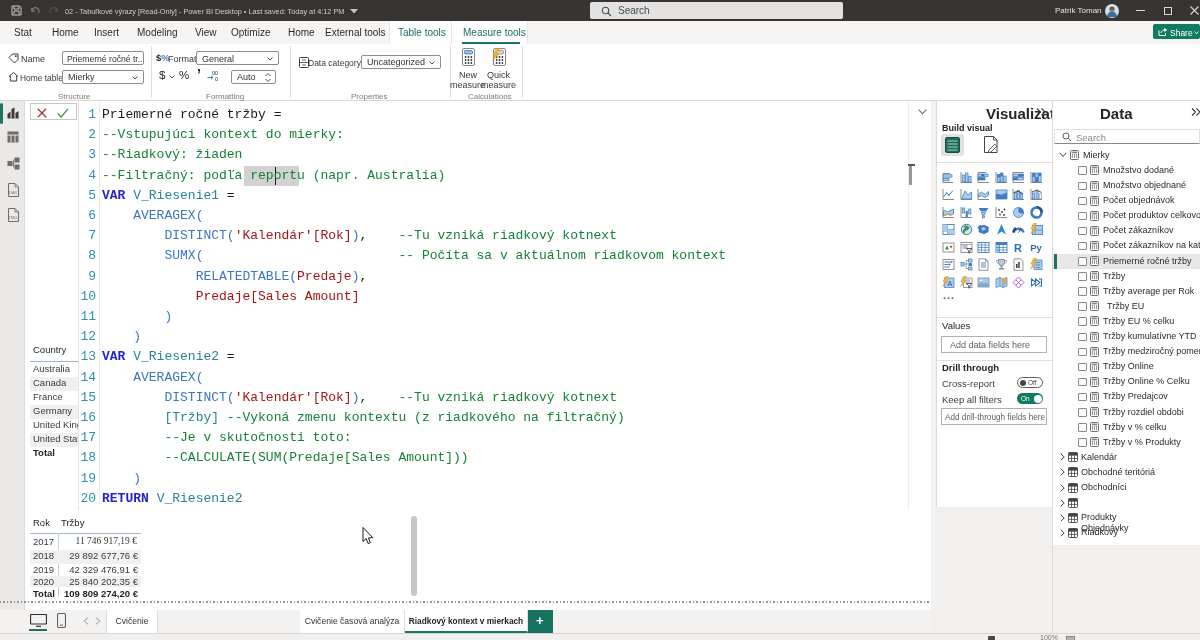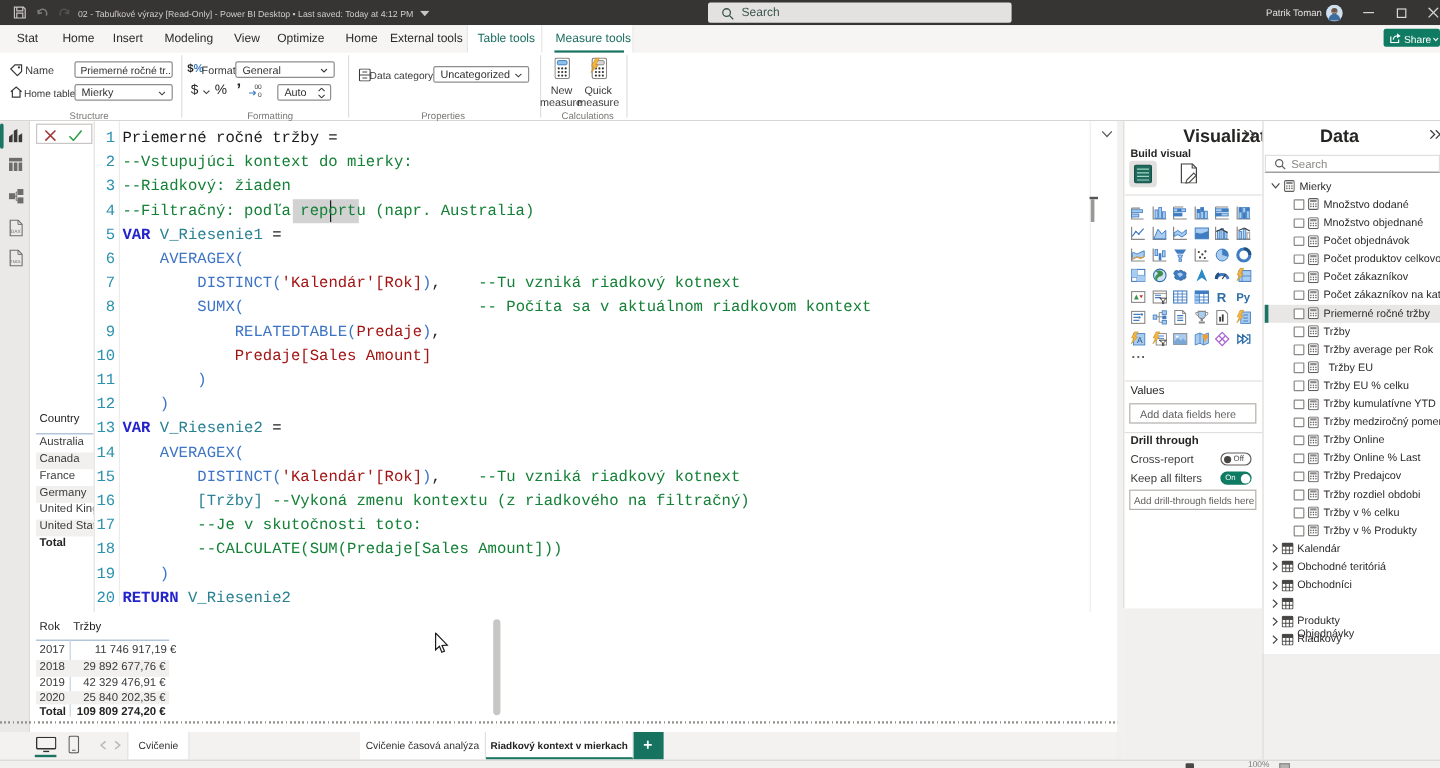--- a/index.html
+++ b/index.html
@@ -313,21 +313,21 @@
         <path d="M0.5 0.5 L4.5 4.8 L8.5 0.5" fill="none" stroke="#605e5c" stroke-width="1.1"></path>
       </svg>
   </div>
 
   <div style="position:absolute;left:5px;top:412px;width:385px;font-size:9.5px;color:#3b3a39;">
     <div style="position:absolute;left:3px;top:4px;color:#252423;">Rok</div>
     <div style="position:absolute;left:31px;top:4px;color:#252423;">Tržby</div>
     <div style="position:absolute;left:0px;top:20px;width:111px;height:1px;background:#9fb8d1;"></div>
     <div style="position:absolute;left:28px;top:20px;width:1px;height:64px;background:#c4d2e0;"></div>
     <div style="position:absolute;left:3px;top:23px;">2017</div>
-      <div style="position:absolute;left:49px;top:23px;width:75px;text-align:left;">11 746 917,19 €</div>
+      <div style="position:absolute;left:32px;top:23px;width:75px;text-align:right;font-family:Liberation Serif, serif;">11 746 917,19 €</div>
     <div style="position:absolute;left:0px;top:37px;width:111px;height:14px;background:#f1f0ef;"></div>
     <div style="position:absolute;left:3px;top:37px;">2018</div>
       <div style="position:absolute;left:33px;top:37px;width:75px;text-align:right;">29 892 677,76 €</div>
     <div style="position:absolute;left:3px;top:51px;">2019</div>
       <div style="position:absolute;left:33px;top:51px;width:75px;text-align:right;">42 329 476,91 €</div>
     <div style="position:absolute;left:0px;top:63px;width:111px;height:11px;background:#f1f0ef;"></div>
     <div style="position:absolute;left:3px;top:63px;height:10px;overflow:hidden;">2020</div>
       <div style="position:absolute;left:33px;top:63px;width:75px;text-align:right;height:10px;overflow:hidden;">25 840 202,35 €</div>
     <div style="position:absolute;left:3px;top:75px;font-weight:bold;color:#252423;">Total</div>
       <div style="position:absolute;left:33px;top:75px;width:75px;text-align:right;font-weight:bold;color:#252423;">109 809 274,20 €</div>
@@ -840,21 +840,21 @@
       <rect x="1.8" y="1.6" width="5.4" height="1.8" fill="#8a8886"></rect>
       <g fill="#605e5c">
         <circle cx="2.4" cy="5" r="0.65"></circle>
         <circle cx="4.5" cy="5" r="0.65"></circle>
         <circle cx="6.6" cy="5" r="0.65"></circle>
         <circle cx="2.4" cy="7" r="0.65"></circle>
         <circle cx="4.5" cy="7" r="0.65"></circle>
         <circle cx="6.6" cy="7" r="0.65"></circle>
       </g>
     </svg>
-  <span class="trow" style="top:275.3px;left:50px;">Tržby Online % Last</span>
+  <span class="trow" style="top:275.3px;left:50px;">Tržby Online % Celku</span>
   <div style="position:absolute;left:25px;top:291.9px;width:8.5px;height:8.5px;border:1px solid #8a8886;border-radius:1px;background:#fff;"></div>
   <svg style="position:absolute;left:37px;top:290.9px" width="9" height="10" viewBox="0 0 9 10">
       <rect x="0.5" y="0.5" width="8" height="9" rx="1" fill="#fff" stroke="#605e5c" stroke-width="0.9"></rect>
       <rect x="1.8" y="1.6" width="5.4" height="1.8" fill="#8a8886"></rect>
       <g fill="#605e5c">
         <circle cx="2.4" cy="5" r="0.65"></circle>
         <circle cx="4.5" cy="5" r="0.65"></circle>
         <circle cx="6.6" cy="5" r="0.65"></circle>
         <circle cx="2.4" cy="7" r="0.65"></circle>
         <circle cx="4.5" cy="7" r="0.65"></circle>

